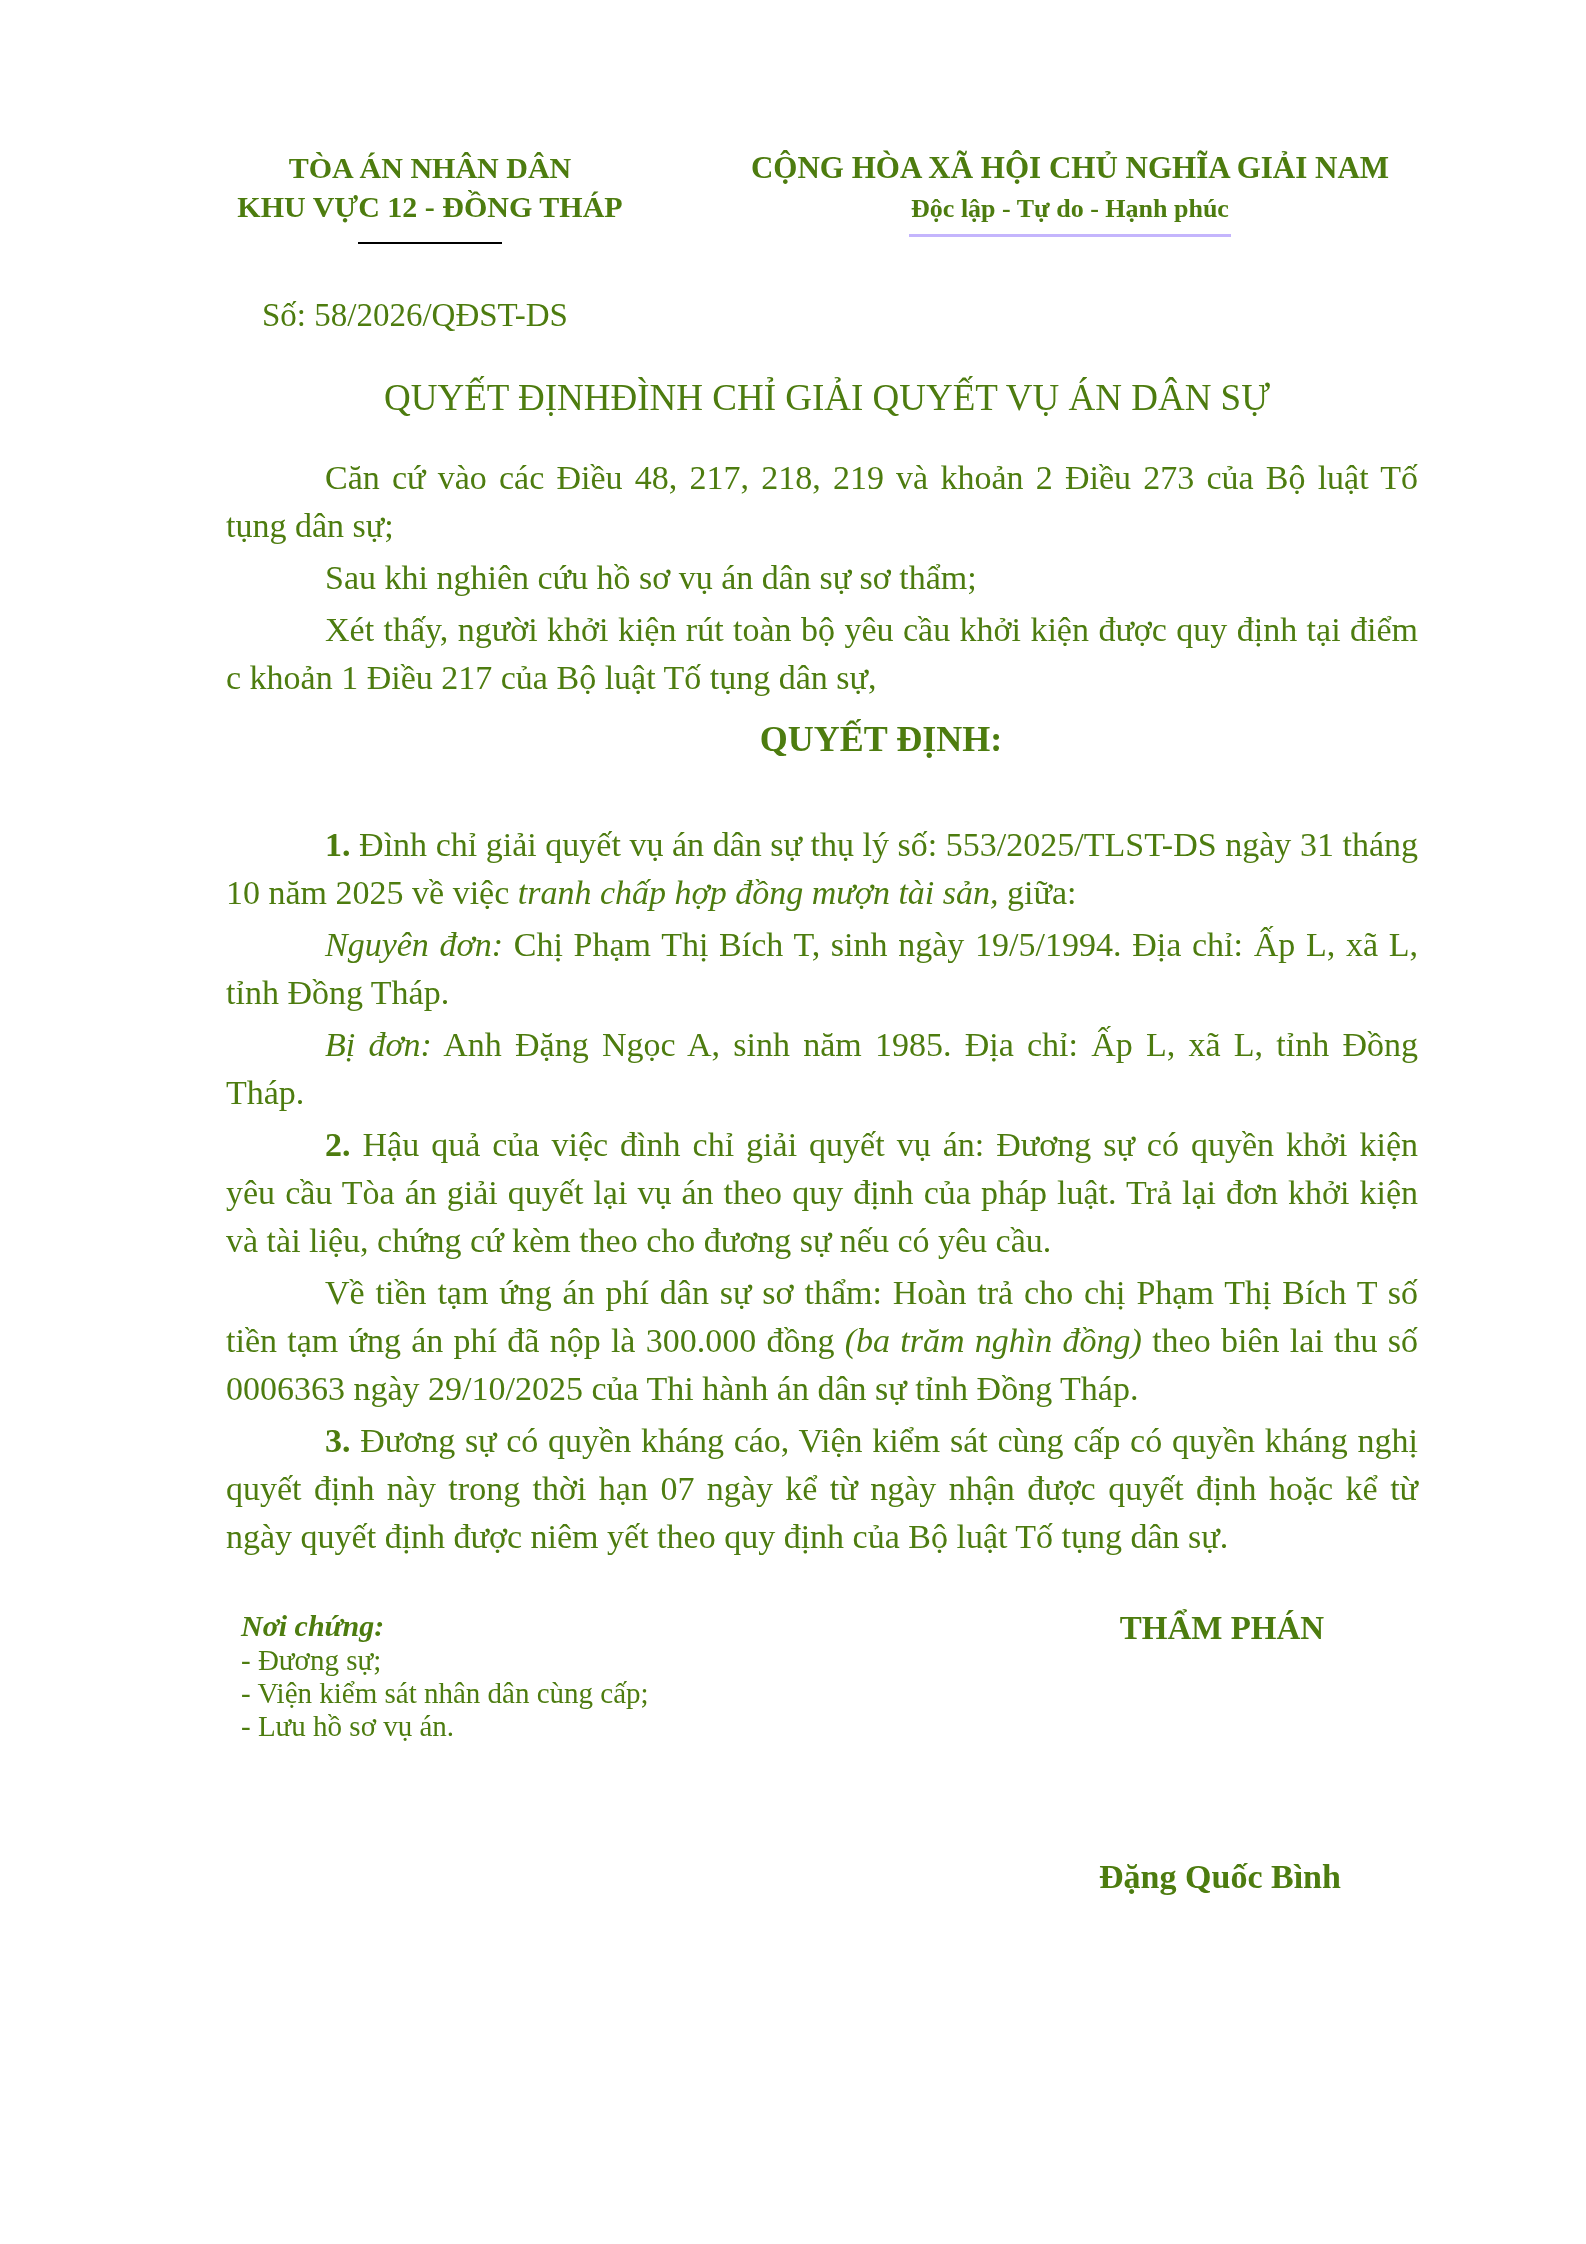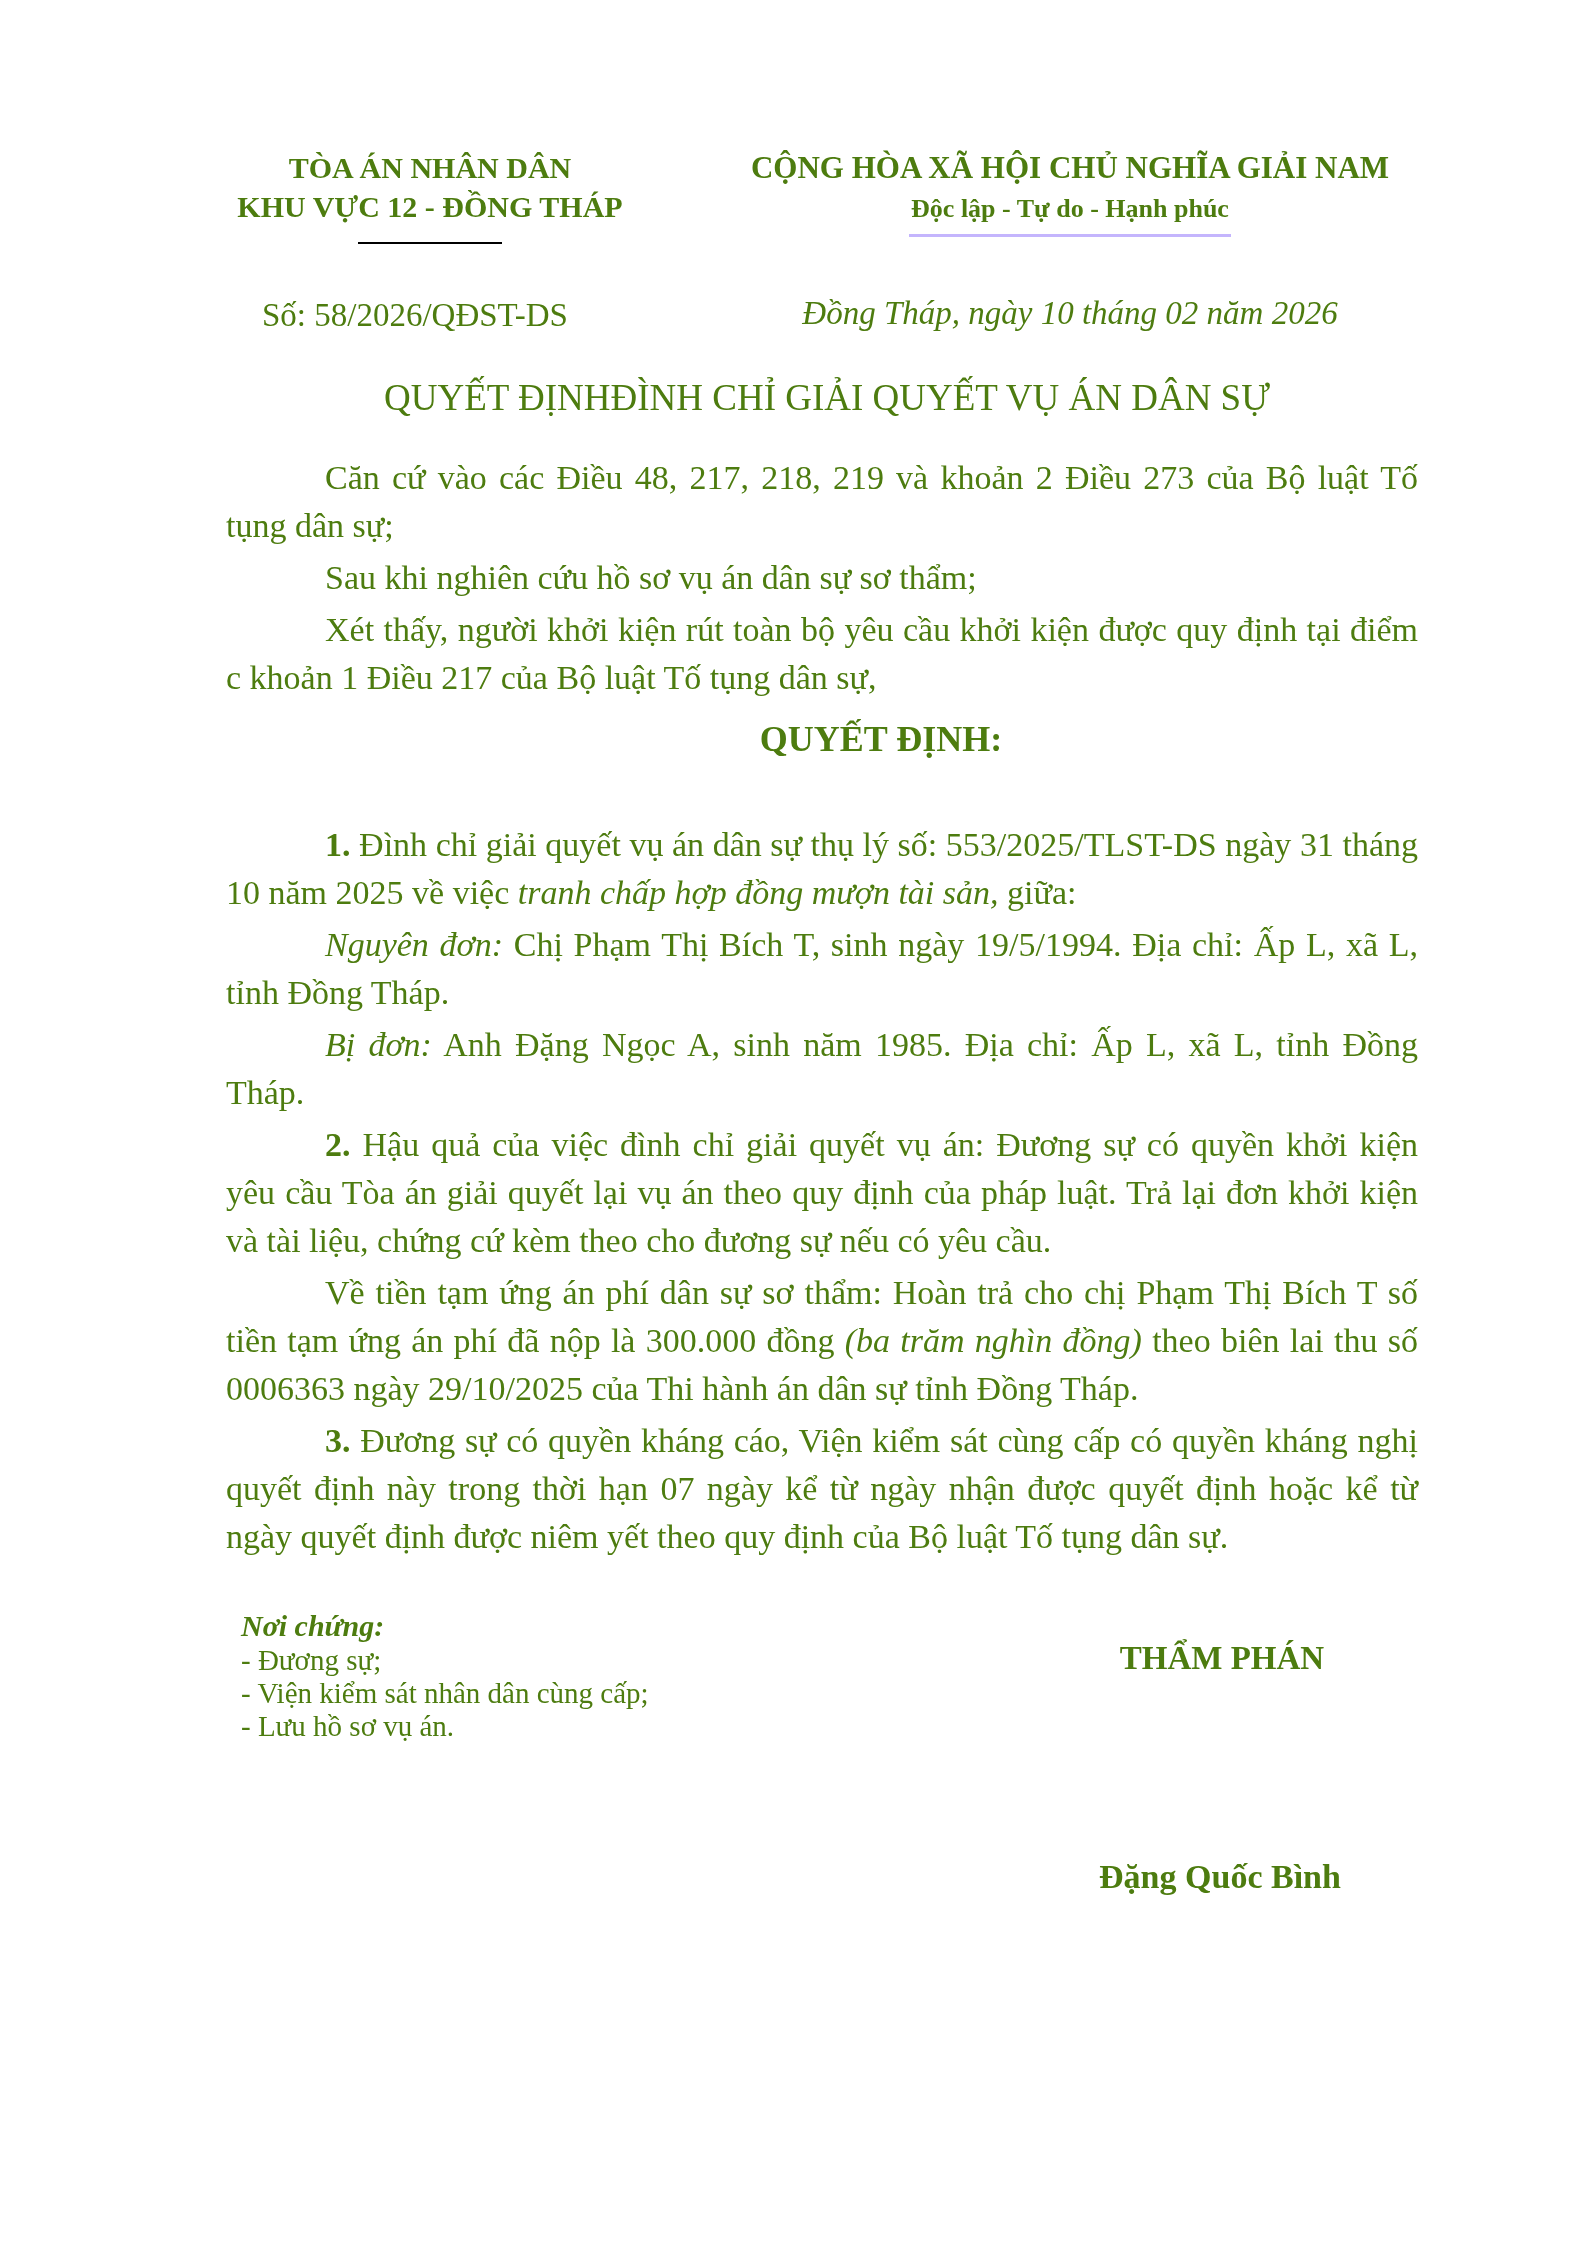--- a/index.html
+++ b/index.html
@@ -102,21 +102,20 @@
     font-size: 29px;
     line-height: 33px;
   }
   .signer-title {
     position: absolute;
     top: 1608px; left: 952px; width: 540px;
     text-align: center;
     font-weight: bold;
     font-size: 33px;
     line-height: 40px;
-    margin-top: 30px;
   }
   .signer-name {
     position: absolute;
     top: 1856px; left: 950px; width: 540px;
     text-align: center;
     font-weight: bold;
     font-size: 34px;
     line-height: 42px;
   }
 </style>
@@ -130,21 +129,20 @@
     <div>KHU VỰC 12 - ĐỒNG THÁP</div>
     <div class="court-rule"></div>
   </div>
 
   <div class="national-block">
     <div class="national-line1">CỘNG HÒA XÃ HỘI CHỦ NGHĨA GIẢI NAM</div>
     <div><span class="national-motto">Độc lập - Tự do - Hạnh phúc</span></div>
   </div>
 
   <div class="doc-number">Số: 58/2026/QĐST-DS</div>
-  <div class="date-line">Đồng Tháp, ngày 10 tháng 02 năm 2026</div>
 
   <h1 class="doc-title">QUYẾT ĐỊNHĐÌNH CHỈ GIẢI QUYẾT VỤ ÁN DÂN SỰ</h1>
 
   <div class="doc-body">
     <p class="para">Căn cứ vào các Điều 48, 217, 218, 219 và khoản 2 Điều 273 của Bộ luật Tố tụng dân sự;</p>
     <p class="para">Sau khi nghiên cứu hồ sơ vụ án dân sự sơ thẩm;</p>
     <p class="para">Xét thấy, người khởi kiện rút toàn bộ yêu cầu khởi kiện được quy định tại điểm c khoản 1 Điều 217 của Bộ luật Tố tụng dân sự,</p>
 
     <p class="section-heading">QUYẾT ĐỊNH:</p>
 

